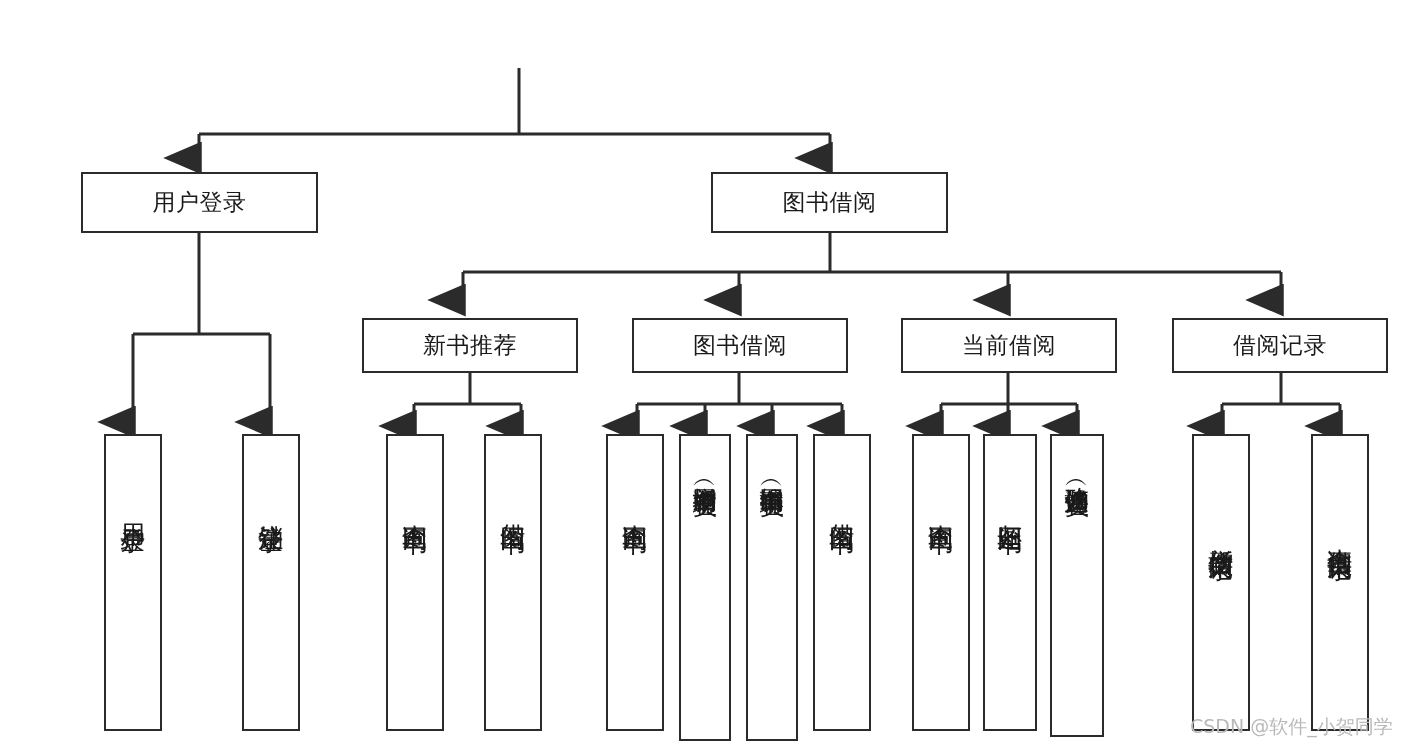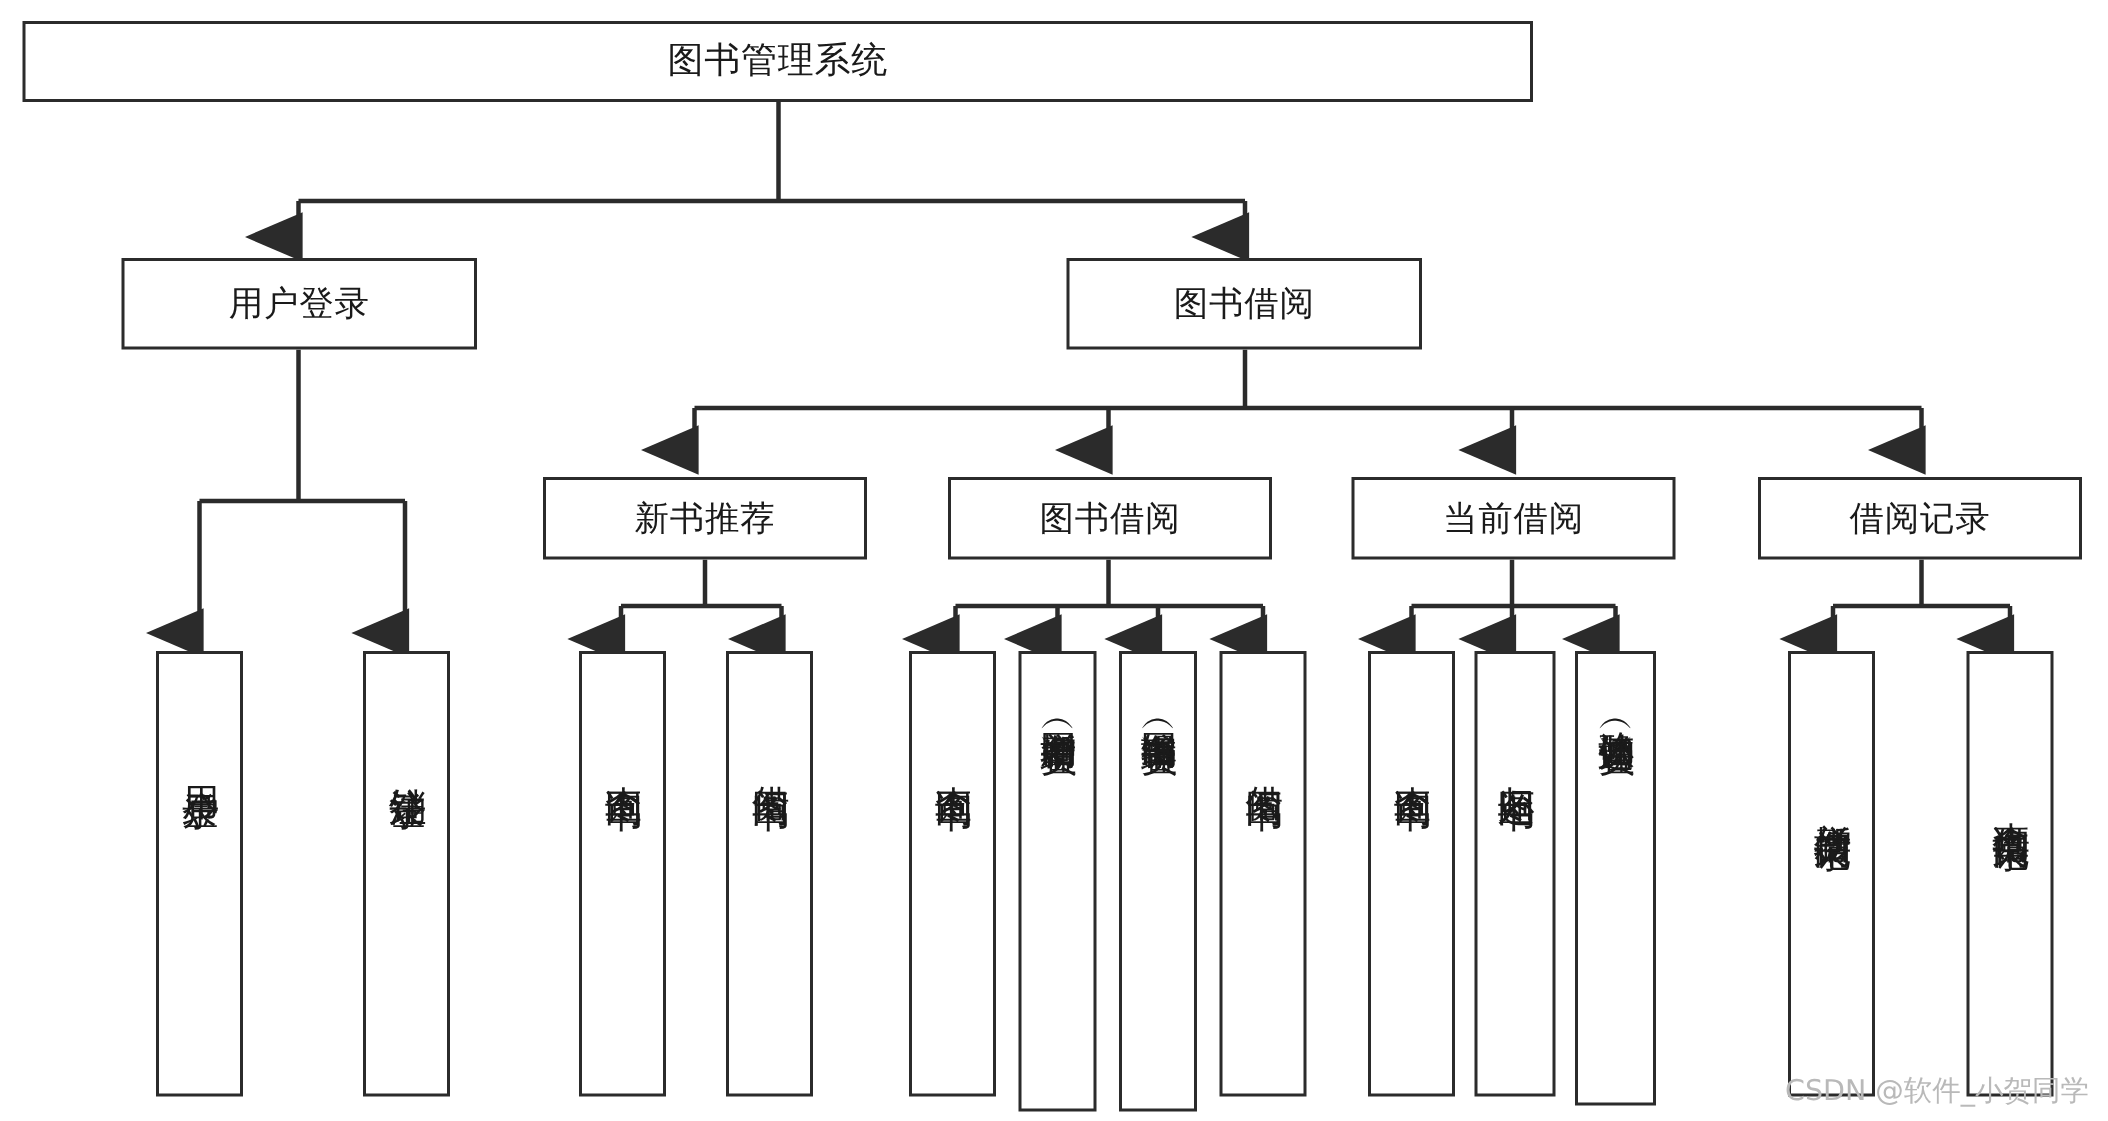--- a/index.html
+++ b/index.html
@@ -138,23 +138,20 @@
       <path d="M 1008 404 L 1008 426" marker-end="url(#arrowdn)"></path>
       <path d="M 1077 404 L 1077 426" marker-end="url(#arrowdn)"></path>
 
       <path d="M 1281 373 L 1281 404"></path>
       <path d="M 1222 404 L 1340 404"></path>
       <path d="M 1222 404 L 1222 426" marker-end="url(#arrowdn)"></path>
       <path d="M 1340 404 L 1340 426" marker-end="url(#arrowdn)"></path>
     </g>
   </svg>
 
-  <div class="node horiz root" style="left:15px; top:14px; width:1007px; height:54px;">
-    <span class="label">图书管理系统</span>
-  </div>
 
   <div class="node horiz" style="left:81px; top:172px; width:237px; height:61px;">
     <span class="label">用户登录</span>
   </div>
 
   <div class="node horiz" style="left:711px; top:172px; width:237px; height:61px;">
     <span class="label">图书借阅</span>
   </div>
 
   <div class="node horiz" style="left:632px; top:318px; width:216px; height:55px;">

